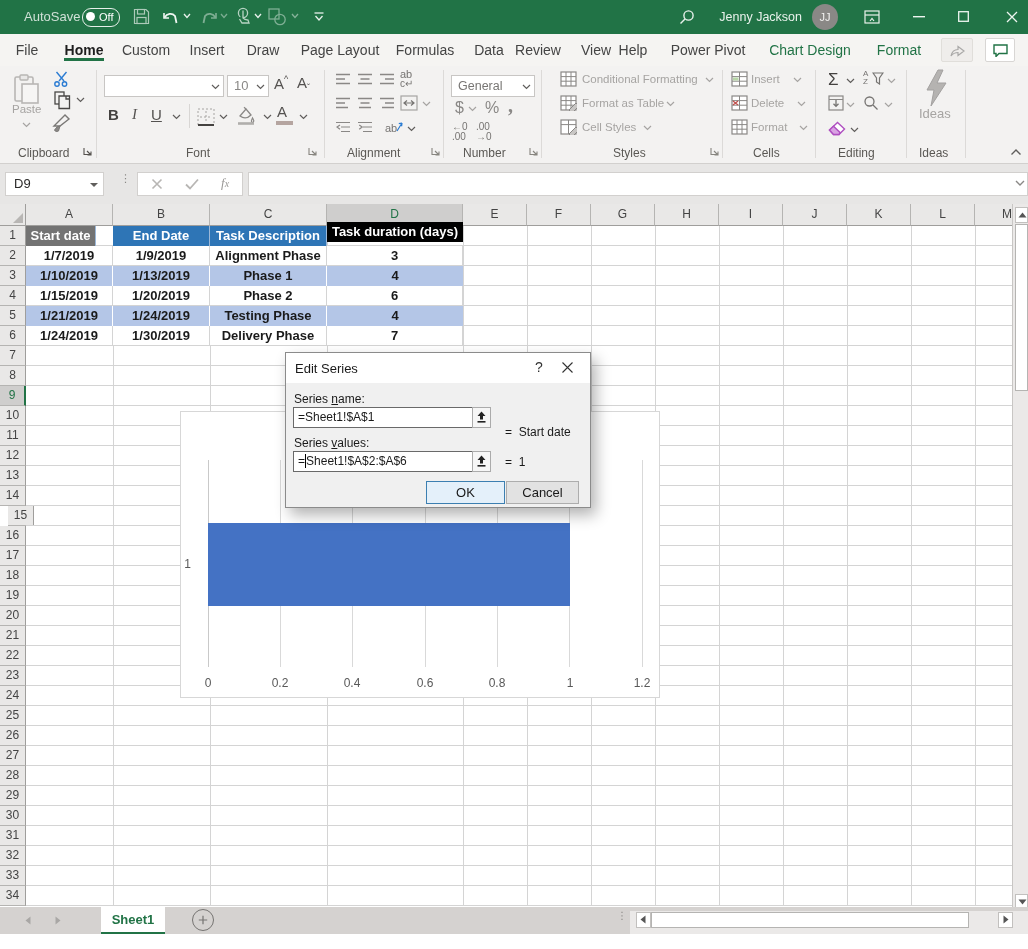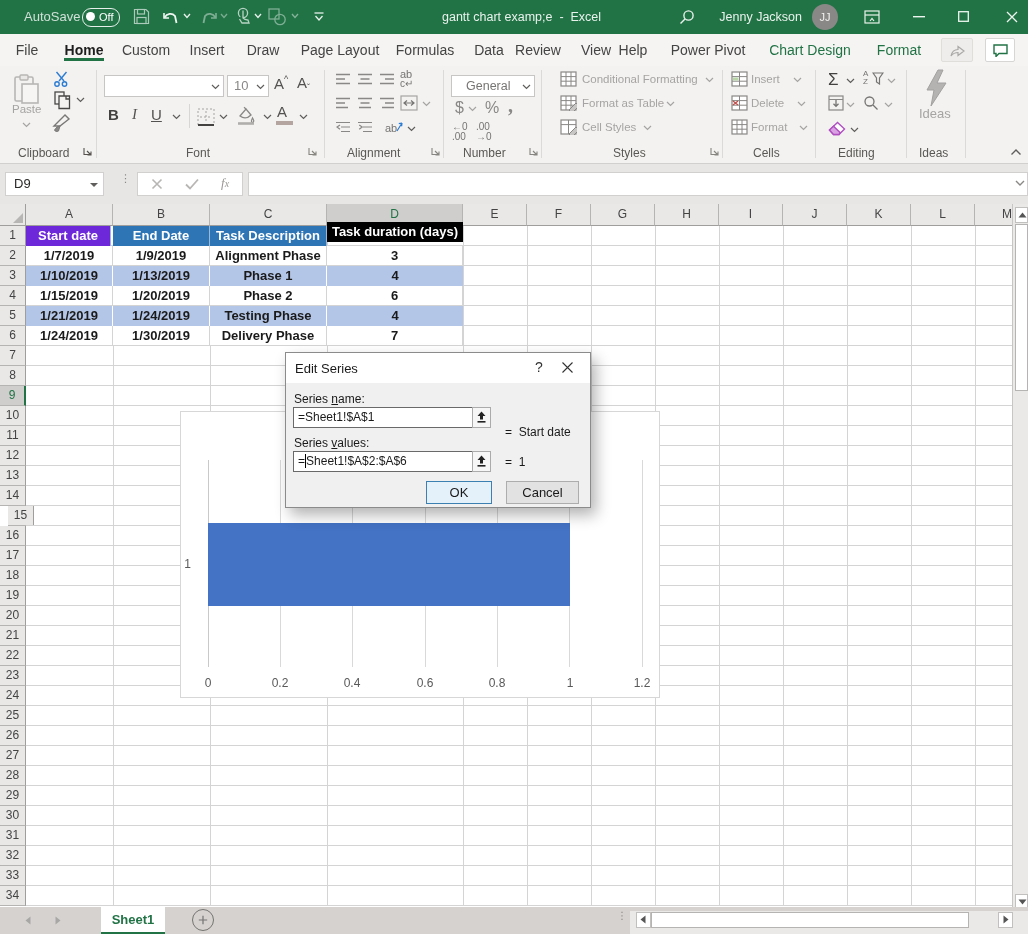--- a/index.html
+++ b/index.html
@@ -89,21 +89,20 @@
       <circle cx="12" cy="11.5" r="5.2" fill="none" stroke="#dcebe2" stroke-width="1.3"></circle>
     </svg>
     <svg class="abs" style="left:291px;top:13px;opacity:.5" width="8" height="6" viewBox="0 0 8 6">
         <path d="M1 1 L4 4.5 L7 1" fill="none" stroke="#e8f1ec" stroke-width="1.3"></path>
       </svg>
 
     <svg class="abs" style="left:313px;top:12px" width="12" height="10" viewBox="0 0 12 10">
       <path d="M1.5 1 H10.5" stroke="#e8f1ec" stroke-width="1.3"></path>
       <path d="M2.5 4 L6 8 L9.5 4" fill="none" stroke="#e8f1ec" stroke-width="1.3"></path>
     </svg>
-    <div class="t" style="left:442px;color:#e9f2ec;font-size:12.5px">gantt chart examp;e &nbsp;-&nbsp; Excel</div>
 
     <svg class="abs" style="left:679px;top:9px" width="16" height="16" viewBox="0 0 16 16">
       <circle cx="9.5" cy="6.5" r="4.6" fill="none" stroke="#e9f2ec" stroke-width="1.4"></circle>
       <path d="M6 10 L1.5 14.5" stroke="#e9f2ec" stroke-width="1.4"></path>
     </svg>
     <div class="t" style="left:802px;transform:translateX(-100%);color:#e9f2ec;font-size:12.5px">Jenny Jackson</div>
     <div class="abs" style="left:812px;top:4px;width:26px;height:26px;border-radius:50%;background:#8a8886;color:#f3f2f1;
          font-size:11px;text-align:center;line-height:26px">JJ</div>
 
     <svg class="abs" style="left:864px;top:9px" width="16" height="16" viewBox="0 0 16 16">
@@ -271,21 +270,21 @@
     <svg class="abs" style="left:407px;top:126px" width="9" height="6" viewBox="0 0 9 6">
         <path d="M1 1 L4.5 4.5 L8 1" fill="none" stroke="#605e5c" stroke-width="1.2"></path>
       </svg>
     <div class="glabel" style="left:347px">Alignment</div>
     <svg class="launch" style="left:431px;top:147px" width="9" height="9" viewBox="0 0 9 9">
         <path d="M1 1 V7.5 H7.5 M4 4 L8 8 M8 4.5 V8 H4.5" stroke="#87857f" stroke-width="1.1" fill="none"></path>
       </svg>
     <div class="gsep" style="left:443px"></div>
 
     <div class="abs" style="left:451px;top:75px;width:84px;height:22px;background:#fff;border:1px solid #c8c6c4;box-sizing:border-box;
-         font-size:12.5px;color:#777573;line-height:20px;padding-left:14px">General</div>
+         font-size:12.5px;color:#777573;line-height:20px;padding-left:6px">General</div>
     <svg class="abs" style="left:522px;top:84px" width="9" height="6" viewBox="0 0 9 6">
         <path d="M1 1 L4.5 4.5 L8 1" fill="none" stroke="#605e5c" stroke-width="1.2"></path>
       </svg>
     <div class="abs" style="left:455px;top:99px;font-size:16px;color:#8a8886">$</div>
     <svg class="abs" style="left:468px;top:106px" width="9" height="6" viewBox="0 0 9 6">
         <path d="M1 1 L4.5 4.5 L8 1" fill="none" stroke="#a6a4a2" stroke-width="1.2"></path>
       </svg>
     <div class="abs" style="left:485px;top:99px;font-size:16px;color:#8a8886">%</div>
     <div class="abs" style="left:508px;top:94px;font-size:20px;font-weight:bold;color:#8a8886;font-family:'Liberation Serif',serif">,</div>
     <div class="abs" style="left:452px;top:122px;font-size:10px;color:#767472;line-height:10px">←0<br>.00</div>
@@ -482,21 +481,21 @@
     <div class="vline" style="left:327px;top:22px;height:680px"></div>
     <div class="vline" style="left:463px;top:22px;height:680px"></div>
     <div class="vline" style="left:527px;top:22px;height:680px"></div>
     <div class="vline" style="left:591px;top:22px;height:680px"></div>
     <div class="vline" style="left:655px;top:22px;height:680px"></div>
     <div class="vline" style="left:719px;top:22px;height:680px"></div>
     <div class="vline" style="left:783px;top:22px;height:680px"></div>
     <div class="vline" style="left:847px;top:22px;height:680px"></div>
     <div class="vline" style="left:911px;top:22px;height:680px"></div>
     <div class="vline" style="left:975px;top:22px;height:680px"></div>
-    <div class="cell" style="left:26px;top:22px;width:85px;background:#6d28d9;color:#fff;border-right:1px solid #9cb8d8">Start date</div>
+    <div class="cell" style="left:26px;top:22px;width:70px;background:#737373;color:#fff;border-right:1px solid #9cb8d8">Start date</div>
     <div class="cell" style="left:113px;top:22px;width:97px;background:#2E75B6;color:#fff;border-right:1px solid #9cb8d8">End Date</div>
     <div class="cell" style="left:210px;top:22px;width:117px;background:#2E75B6;color:#fff;border-right:1px solid #9cb8d8">Task Description</div>
     <div class="cell" style="left:327px;top:18px;width:136px;background:#000000;color:#fff;">Task duration (days)</div>
     <div class="cell" style="left:26px;top:42px;width:87px;background:#fff;color:#1a1a1a;border-right:1px solid #d4d4d4;border-bottom:1px solid #d4d4d4">1/7/2019</div>
     <div class="cell" style="left:113px;top:42px;width:97px;background:#fff;color:#1a1a1a;border-right:1px solid #d4d4d4;border-bottom:1px solid #d4d4d4">1/9/2019</div>
     <div class="cell" style="left:210px;top:42px;width:117px;background:#fff;color:#1a1a1a;border-right:1px solid #d4d4d4;border-bottom:1px solid #d4d4d4">Alignment Phase</div>
     <div class="cell" style="left:327px;top:42px;width:136px;background:#fff;color:#1a1a1a;border-right:1px solid #d4d4d4;border-bottom:1px solid #d4d4d4">3</div>
     <div class="cell" style="left:26px;top:62px;width:87px;background:#B4C6E7;color:#1a1a1a;border-right:1px solid #fff">1/10/2019</div>
     <div class="cell" style="left:113px;top:62px;width:97px;background:#B4C6E7;color:#1a1a1a;border-right:1px solid #fff">1/13/2019</div>
     <div class="cell" style="left:210px;top:62px;width:117px;background:#B4C6E7;color:#1a1a1a;border-right:1px solid #fff">Phase 1</div>
@@ -563,21 +562,21 @@
     <div class="abs" style="left:219px;top:72px;color:#1a1a1a">=&nbsp; Start date</div>
     <div class="abs" style="left:8px;top:83px;color:#1a1a1a">Series <span style="text-decoration:underline">v</span>alues:</div>
     <div class="abs" style="left:7px;top:98px;width:180px;height:21px;background:#fff;border:1px solid #696969;box-sizing:border-box;line-height:19px;padding-left:4px;color:#1a1a1a">=<span style="border-left:1px solid #000;margin-left:0px">S</span>heet1!$A$2:$A$6</div>
     <div class="abs" style="left:186px;top:98px;width:19px;height:21px;background:#f6f6f6;border:1px solid #ababab;box-sizing:border-box">
       <svg class="abs" style="left:3px;top:3px" width="11" height="12" viewBox="0 0 11 12">
           <path d="M5.5 0.5 L9.5 5 H7 V8.5 H4 V5 H1.5 Z" fill="#222"></path>
           <rect x="1.5" y="10" width="8" height="1.6" fill="#222"></rect>
         </svg>
     </div>
     <div class="abs" style="left:219px;top:102px;color:#1a1a1a">=&nbsp; 1</div>
-    <div class="abs" style="left:140px;top:128px;width:66px;height:23px;background:#e4f0fa;border:1px solid #3c7fb1;box-sizing:border-box;
+    <div class="abs" style="left:140px;top:128px;width:79px;height:23px;background:#e4f0fa;border:1px solid #3c7fb1;box-sizing:border-box;
          font-size:13px;color:#1a1a1a;text-align:center;line-height:21px">OK</div>
     <div class="abs" style="left:220px;top:128px;width:73px;height:23px;background:#e2e2e2;border:1px solid #adadad;box-sizing:border-box;
          font-size:13px;color:#1a1a1a;text-align:center;line-height:21px">Cancel</div>
   </div>
   <div id="sheetbar">
     <svg class="abs" style="left:24px;top:9px" width="8" height="9" viewBox="0 0 8 9">
         <path d="M6.5 0.5 L1.5 4.5 L6.5 8.5 Z" fill="#a9a7a5"></path>
       </svg>
     <svg class="abs" style="left:54px;top:9px" width="8" height="9" viewBox="0 0 8 9">
         <path d="M1.5 0.5 L6.5 4.5 L1.5 8.5 Z" fill="#a9a7a5"></path>

